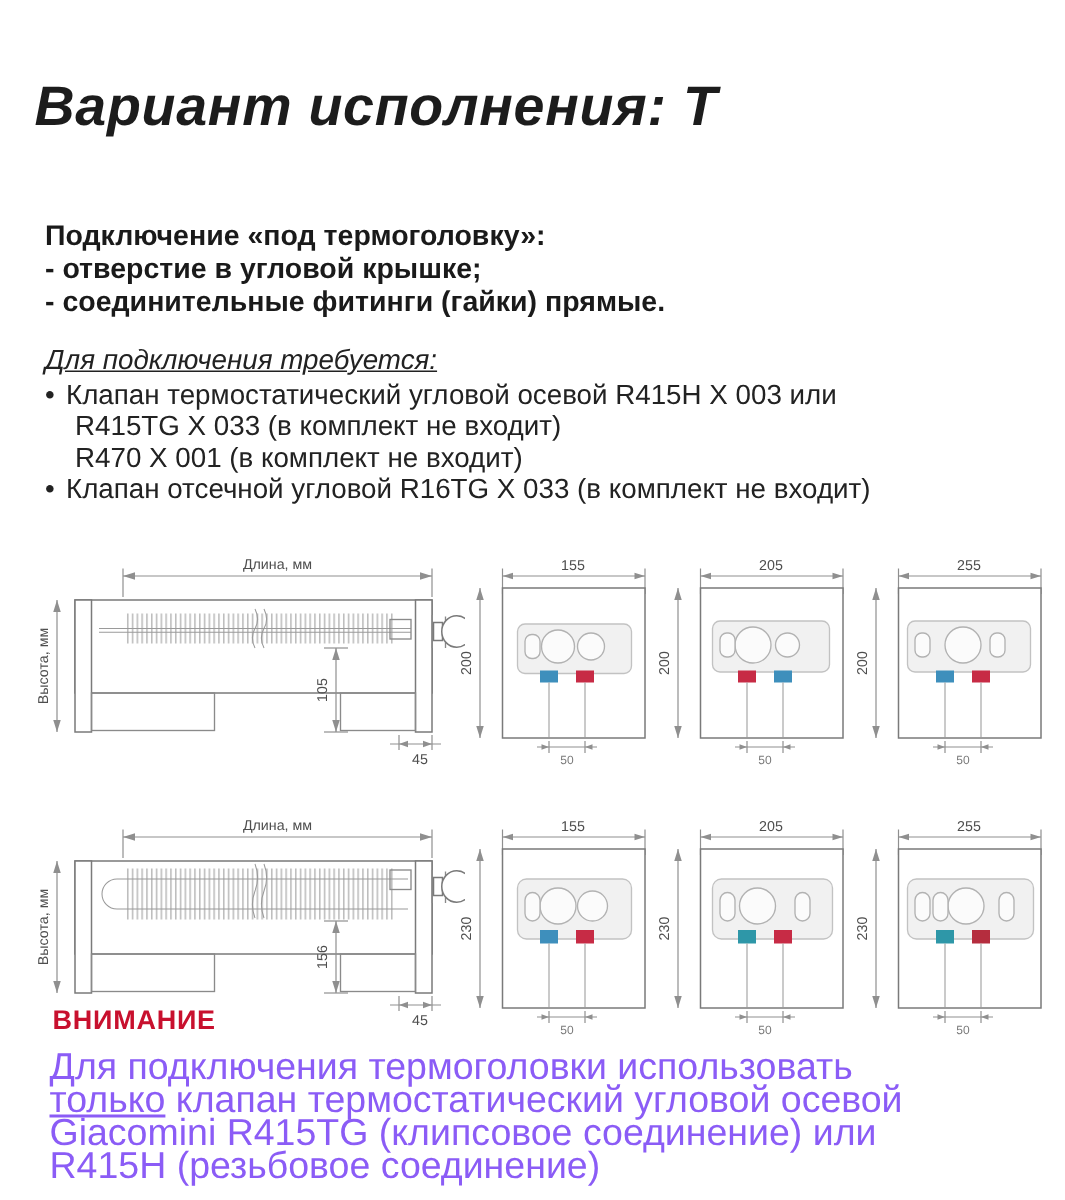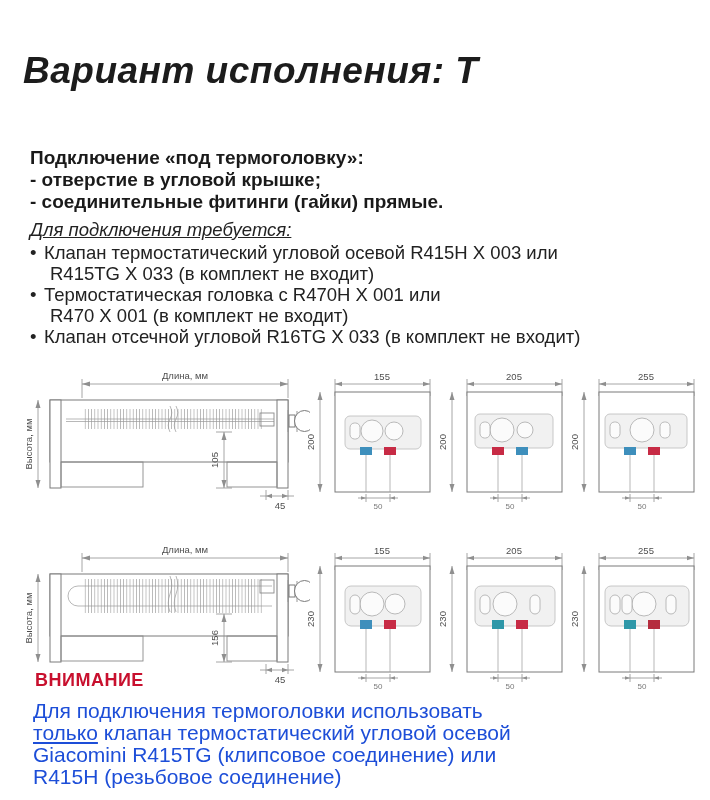--- a/index.html
+++ b/index.html
@@ -2,21 +2,21 @@
 <html><head>
 <meta charset="utf-8">
 <style>
   * { margin:0; padding:0; box-sizing:border-box; }
   html,body { width:710px; height:800px; background:#ffffff; font-family:"Liberation Sans", sans-serif; position:relative; overflow:hidden; }
 
   .doc-title { position:absolute; left:23px; top:50px; font-size:37px; font-style:italic; color:#1c1c1c; letter-spacing:0.5px; }
 
   .intro { position:absolute; left:30px; top:147px; font-size:19px; font-weight:bold; color:#1a1a1a; line-height:22px; }
 
-  .reqs { position:absolute; left:30px; top:219px; font-size:18.5px; color:#222; line-height:21px; width:600px; }
+  .reqs { position:absolute; left:30px; top:229px; font-size:18.5px; color:#222; line-height:21px; width:600px; }
   .reqs-heading { font-style:italic; text-decoration:underline; margin-bottom:2px; color:#222; }
   .req-line { white-space:nowrap; }
   .req-cont { padding-left:20px; white-space:nowrap; }
   .bullet { display:inline-block; width:14px; }
 
   .diagram-row { position:absolute; left:0; width:710px; height:150px; }
   #row1 { top:362px; }
   #row2 { top:536px; }
   .sideview { position:absolute; left:20px; top:6px; }
   .xsec { position:absolute; top:8px; }
@@ -26,39 +26,38 @@
   svg .outline2 { stroke:#8a8a8a; fill:none; stroke-width:0.9; }
   svg .dim { stroke:#8f8f8f; stroke-width:0.8; fill:none; }
   svg .arrow { fill:#8f8f8f; stroke:none; }
   svg .dimtxt { font-size:9.5px; fill:#4e4e4e; font-family:"Liberation Sans", sans-serif; }
   svg .dimtxt-sm { font-size:8px; fill:#7a7a7a; font-family:"Liberation Sans", sans-serif; }
   svg .thin { stroke:#9a9a9a; stroke-width:0.7; fill:none; }
   svg .panel { fill:#f1f1f1; stroke:#c2c2c2; stroke-width:0.9; }
   svg .valve { fill:#fbfbfb; stroke:#b2b2b2; stroke-width:0.9; }
 
   .warning-heading { position:absolute; left:35px; top:670px; font-size:18px; font-weight:bold; color:#c8102e; letter-spacing:0.5px; }
-  .warning-text { position:absolute; left:33px; top:700px; font-size:21px; color:#1d4ed8; line-height:22px; }
+  .warning-text { position:absolute; left:33px; top:700px; font-size:25px; color:#8b5cf6; line-height:22px; }
   .warning-text .emph { font-weight:normal; text-decoration:underline; }
 </style>
 </head>
 <body>
 
 <h1 class="doc-title">Вариант исполнения: Т</h1>
 
 <div class="intro">
   <div>Подключение «под термоголовку»:</div>
   <div>- отверстие в угловой крышке;</div>
   <div>- соединительные фитинги (гайки) прямые.</div>
 </div>
 
 <div class="reqs">
   <div class="reqs-heading">Для подключения требуется:</div>
   <div class="req-line"><span class="bullet">•</span><span>Клапан термостатический угловой осевой R415H X 003 или</span></div>
   <div class="req-cont">R415TG X 033 (в комплект не входит)</div>
-  <div class="req-line"><span class="bullet">•</span><span>Термостатическая головка с R470H X 001 или</span></div>
   <div class="req-cont">R470 X 001 (в комплект не входит)</div>
   <div class="req-line"><span class="bullet">•</span><span>Клапан отсечной угловой R16TG X 033 (в комплект не входит)</span></div>
 </div>
 
 <div class="diagram-row" id="row1">
 
   <svg class="sideview" width="290" height="142" viewBox="0 0 290 142">
     <defs>
       <pattern id="fins1" width="3.2" height="22" patternUnits="userSpaceOnUse">
         <line x1="1.2" y1="0" x2="1.2" y2="22" stroke="#9b9b9b" stroke-width="0.7"></line>

